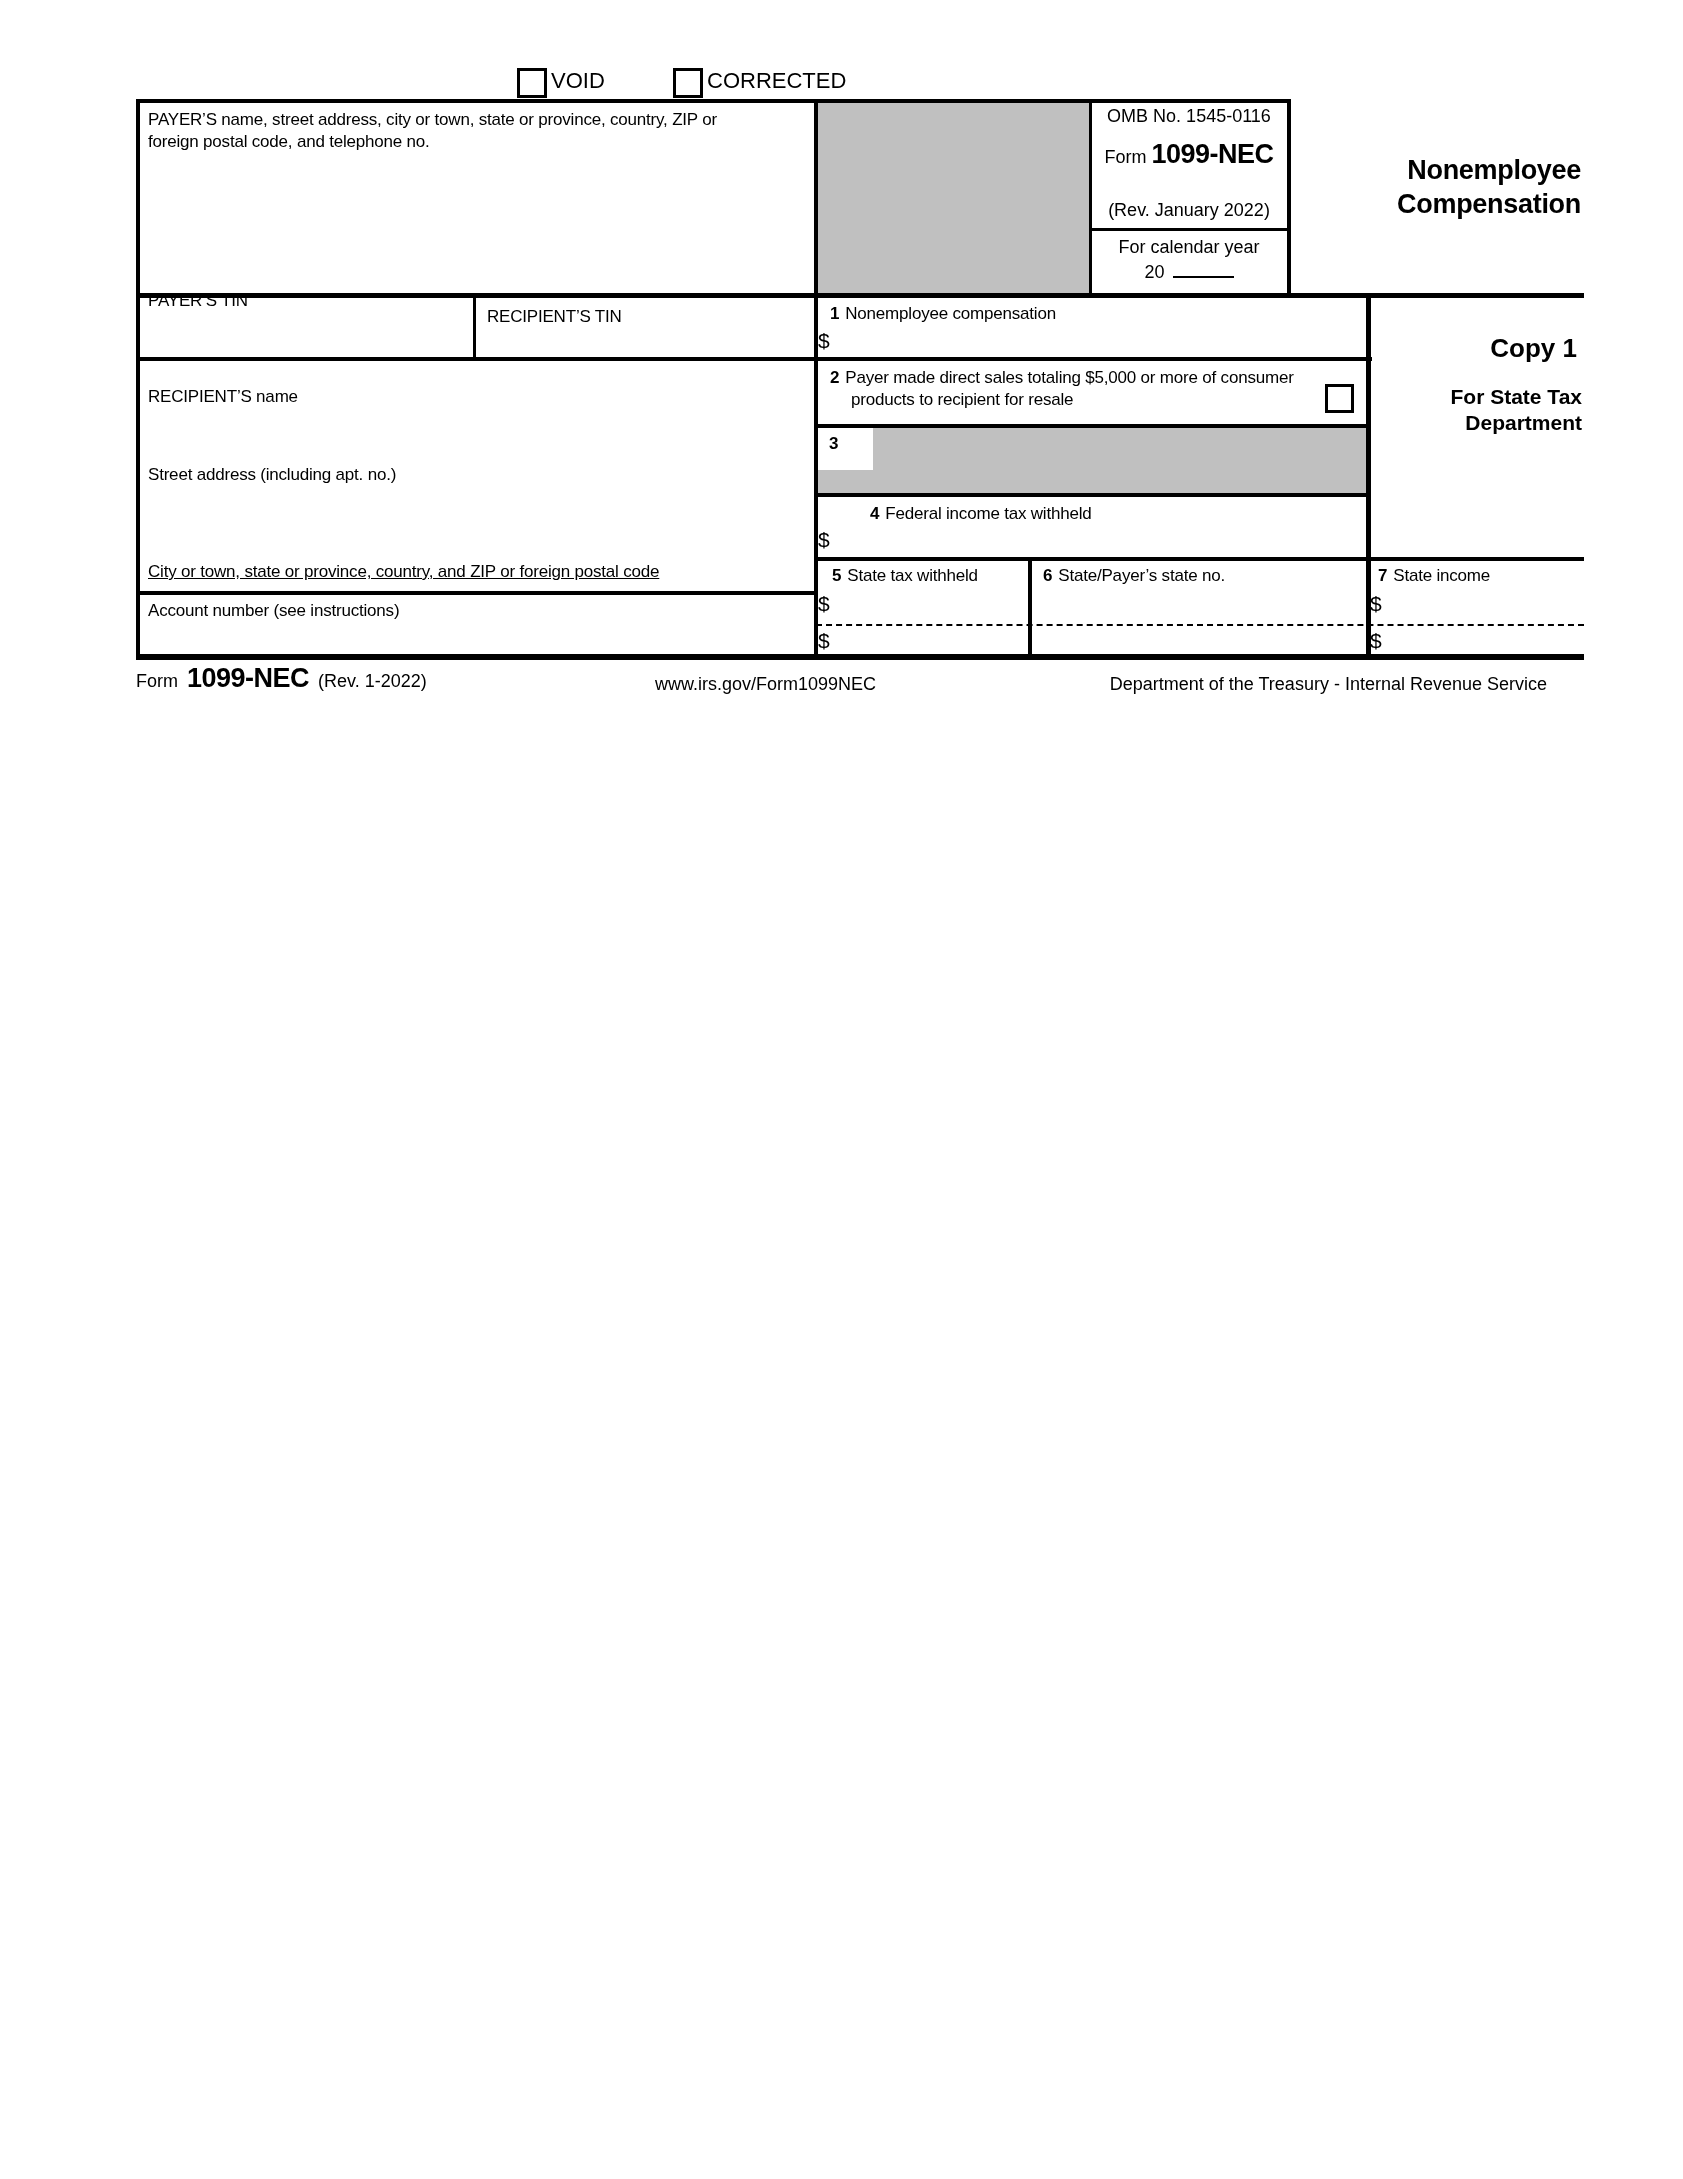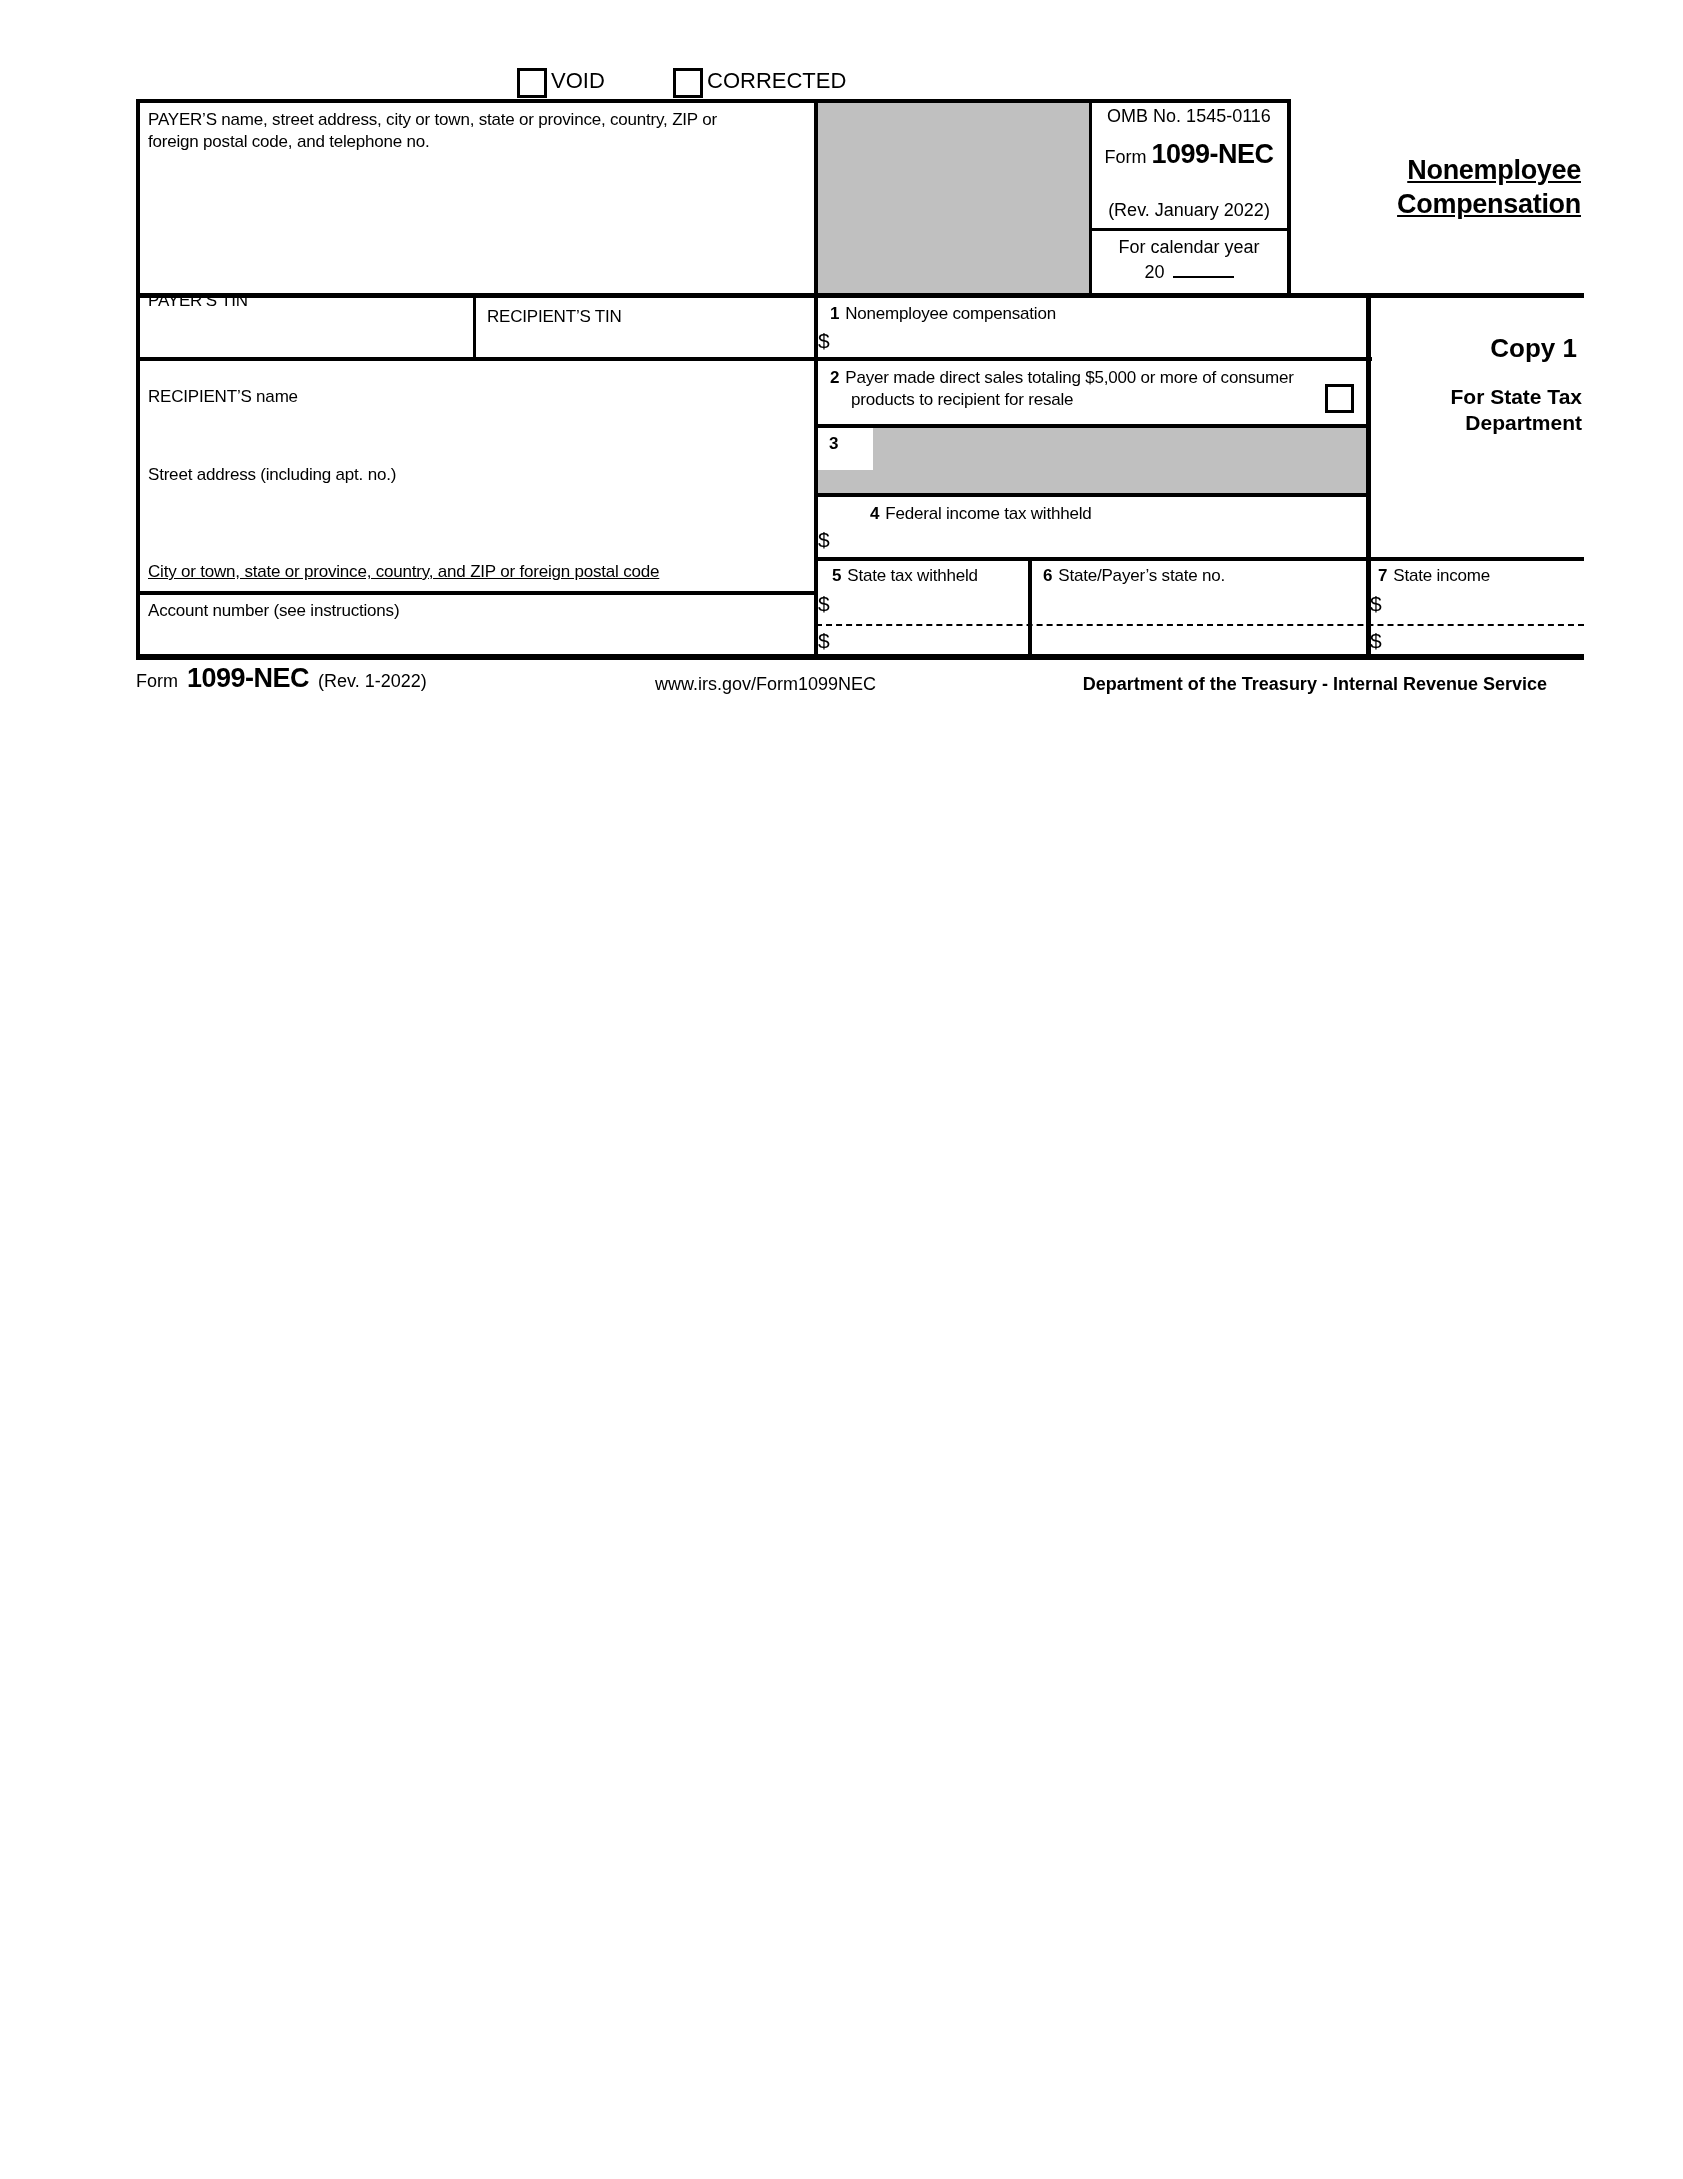--- a/index.html
+++ b/index.html
@@ -12,28 +12,28 @@
   .lbl{position:absolute;font-size:17px;line-height:22px;letter-spacing:-0.2px;white-space:normal;}
   .nowrap{white-space:nowrap;}
   .bn{font-weight:bold;margin-right:6px;}
   .hang{padding-left:21px;text-indent:-21px;}
   .dollar{position:absolute;font-size:21px;line-height:22px;}
   .cb{position:absolute;border:3px solid #000;background:#fff;}
   .cblabel{position:absolute;font-size:22px;line-height:24px;letter-spacing:0;}
   .omb-line{position:absolute;width:198px;left:1090px;text-align:center;font-size:18px;white-space:nowrap;}
   .fnum-big{font-weight:bold;font-size:27px;letter-spacing:-0.5px;}
   .year-blank{display:inline-block;width:61px;border-bottom:2px solid #000;height:18px;margin-left:8px;vertical-align:baseline;}
-  .title{position:absolute;right:102px;top:153px;text-align:right;font-weight:bold;font-size:27px;line-height:34px;letter-spacing:-0.3px;text-decoration:underline;}
+  .title{position:absolute;right:102px;top:153px;text-align:right;font-weight:bold;font-size:27px;line-height:34px;letter-spacing:-0.3px;}
   .copy{position:absolute;right:106px;top:309px;font-weight:bold;font-size:26px;margin-top:24px;}
   .forstate{position:absolute;right:101px;top:356px;text-align:right;font-weight:bold;font-size:21px;line-height:26px;margin-top:28px;}
   .footer-left{position:absolute;left:136px;top:663px;display:flex;align-items:baseline;gap:9px;white-space:nowrap;}
   .footer-small{font-size:18px;}
   .footer-num{font-weight:bold;font-size:27px;letter-spacing:-0.5px;}
   .footer-mid{position:absolute;left:655px;top:674px;font-size:18px;white-space:nowrap;}
-  .footer-right{position:absolute;right:136px;top:674px;font-size:18px;white-space:nowrap;font-weight:bold;}
+  .footer-right{position:absolute;right:136px;top:674px;font-size:18px;white-space:nowrap;}
   .field{position:absolute;background:transparent;}
 </style>
 </head>
 <body>
 
 <div class="sheet">
 
   <div class="shade" style="left:816px;top:101px;width:273px;height:194px;"></div>
   <div class="shade" style="left:816px;top:428px;width:550px;height:65px;"></div>
   <div class="white" style="left:816px;top:428px;width:57px;height:42px;"></div>

